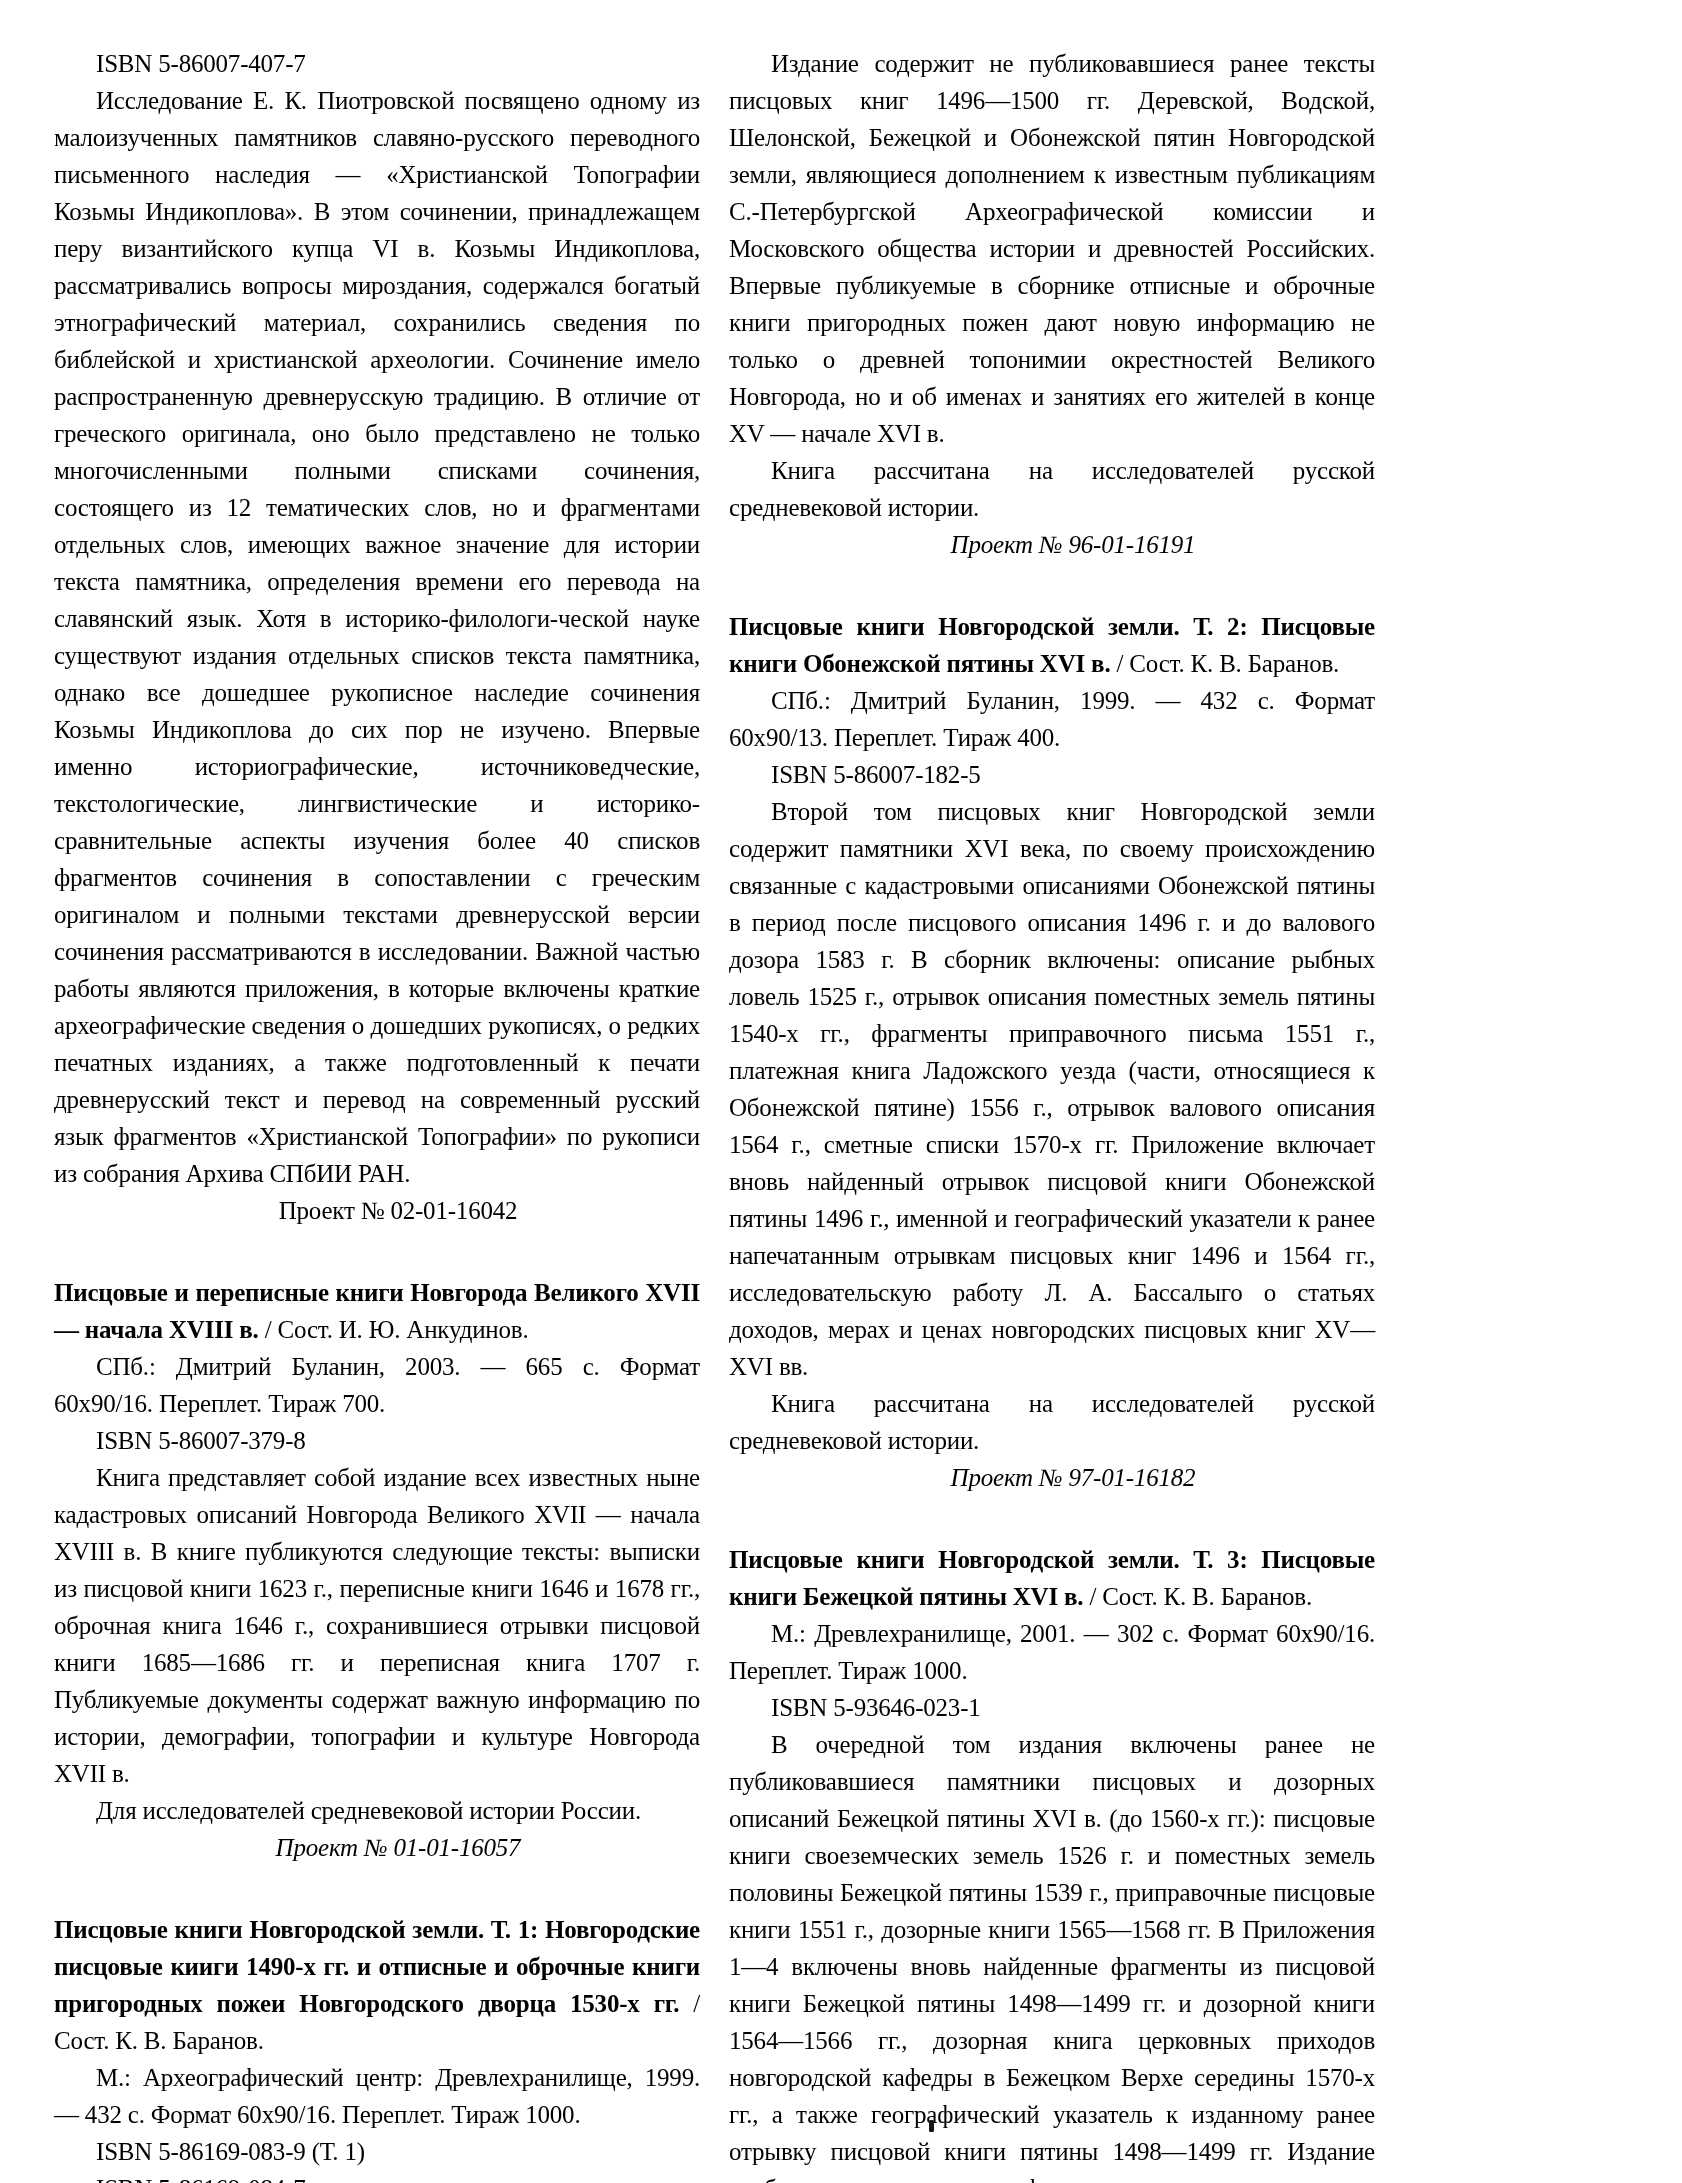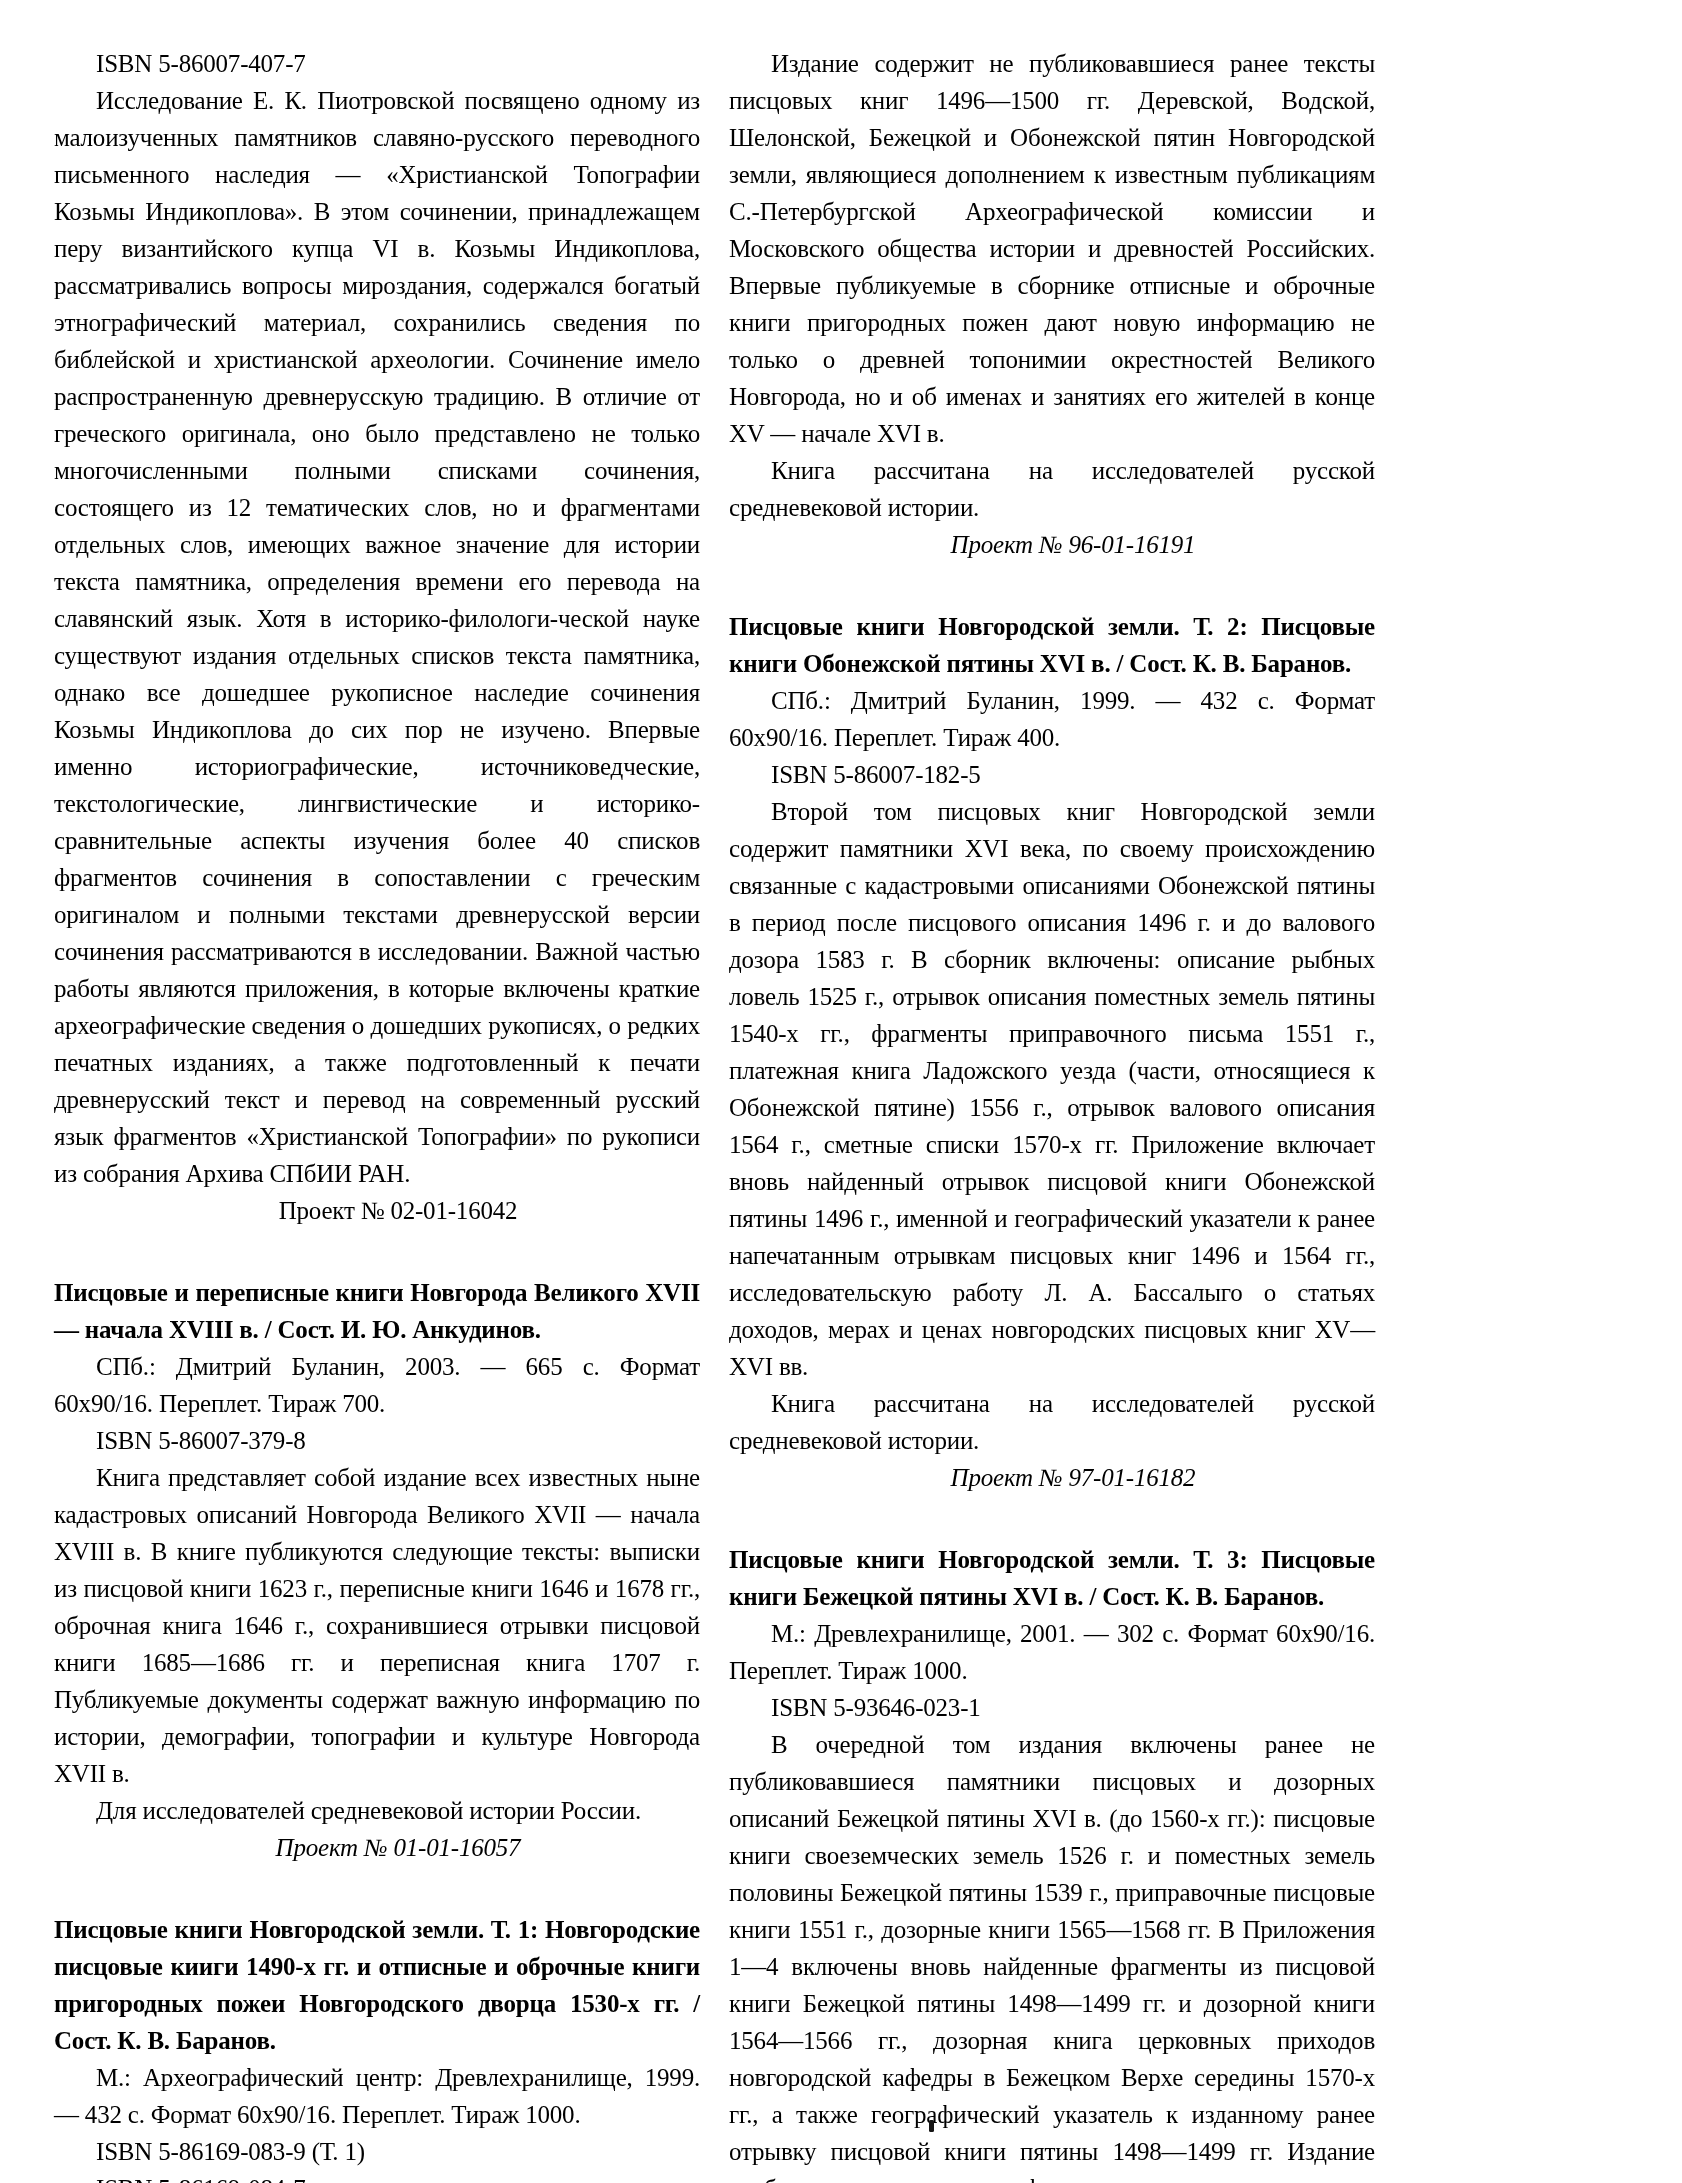--- a/index.html
+++ b/index.html
@@ -39,21 +39,21 @@
   }
   .block.isbn {
     text-align: left;
   }
   .block.heading {
     font-weight: bold;
     margin-top: 45px;
     text-indent: 0;
   }
   .block.heading .hr {
-    font-weight: bold;
+    font-weight: normal;
   }
   .block.project {
     font-style: italic;
     text-align: center;
   }
   .block.project.upright {
     font-style: normal;
   }
   .ink-speck {
     position: absolute;
@@ -82,21 +82,21 @@
       <div class="block heading"><span class="hb">Писцовые книги Новгородской земли. Т. 1: Новгородские писцовые кииги 1490-х гг. и отписные и оброчные книги пригородных пожеи Новгородского дворца 1530-х гг.</span><span class="hr"> / Сост. К. В. Баранов.</span></div>
       <div class="block imprint">М.: Археографический центр: Древлехранилище, 1999. — 432 с. Формат 60x90/16. Переплет. Тираж 1000.</div>
       <div class="block isbn">ISBN 5-86169-083-9 (Т. 1)</div>
       <div class="block isbn">ISBN 5-86169-084-7</div>
     </div>
   <div class="column" id="col-right">
       <div class="block body">Издание содержит не публиковавшиеся ранее тексты писцовых книг 1496—1500 гг. Деревской, Водской, Шелонской, Бежецкой и Обонежской пятин Новгородской земли, являющиеся дополнением к известным публикациям С.-Петербургской Археографической комиссии и Московского общества истории и древностей Российских. Впервые публикуемые в сборнике отписные и оброчные книги пригородных пожен дают новую информацию не только о древней топонимии окрестностей Великого Новгорода, но и об именах и занятиях его жителей в конце XV — начале XVI в.</div>
       <div class="block body">Книга рассчитана на исследователей русской средневековой истории.</div>
       <div class="block project">Проект № 96-01-16191</div>
       <div class="block heading"><span class="hb">Писцовые книги Новгородской земли. Т. 2: Писцовые книги Обонежской пятины XVI в.</span><span class="hr"> / Сост. К. В. Баранов.</span></div>
-      <div class="block imprint">СПб.: Дмитрий Буланин, 1999. — 432 с. Формат 60х90/16. Переплет. Тираж 400.</div>
+      <div class="block imprint">СПб.: Дмитрий Буланин, 1999. — 432 с. Формат 60х90/13. Переплет. Тираж 400.</div>
       <div class="block isbn">ISBN 5-86007-182-5</div>
       <div class="block body">Второй том писцовых книг Новгородской земли содержит памятники XVI века, по своему происхождению связанные с кадастровыми описаниями Обонежской пятины в период после писцового описания 1496 г. и до валового дозора 1583 г. В сборник включены: описание рыбных ловель 1525 г., отрывок описания поместных земель пятины 1540-х гг., фрагменты приправочного письма 1551 г., платежная книга Ладожского уезда (части, относящиеся к Обонежской пятине) 1556 г., отрывок валового описания 1564 г., сметные списки 1570-х гг. Приложение включает вновь найденный отрывок писцовой книги Обонежской пятины 1496 г., именной и географический указатели к ранее напечатанным отрывкам писцовых книг 1496 и 1564 гг., исследовательскую работу Л. А. Бассалыго о статьях доходов, мерах и ценах новгородских писцовых книг XV—XVI вв.</div>
       <div class="block body">Книга рассчитана на исследователей русской средневековой истории.</div>
       <div class="block project">Проект № 97-01-16182</div>
       <div class="block heading"><span class="hb">Писцовые книги Новгородской земли. Т. 3: Писцовые книги Бежецкой пятины XVI в.</span><span class="hr"> / Сост. К. В. Баранов.</span></div>
       <div class="block imprint">М.: Древлехранилище, 2001. — 302 с. Формат 60х90/16. Переплет. Тираж 1000.</div>
       <div class="block isbn">ISBN 5-93646-023-1</div>
       <div class="block body">В очередной том издания включены ранее не публиковавшиеся памятники писцовых и дозорных описаний Бежецкой пятины XVI в. (до 1560-х гг.): писцовые книги своеземческих земель 1526 г. и поместных земель половины Бежецкой пятины 1539 г., приправочные писцовые книги 1551 г., дозорные книги 1565—1568 гг. В Приложения 1—4 включены вновь найденные фрагменты из писцовой книги Бежецкой пятины 1498—1499 гг. и дозорной книги 1564—1566 гг., дозорная книга церковных приходов новгородской кафедры в Бежецком Верхе середины 1570-х гг., а также географический указатель к изданному ранее отрывку писцовой книги пятины 1498—1499 гг. Издание снабжено именным и географическим указателями.</div>
       <div class="block body">Книга рассчитана на исследователей русской средневековой истории.</div>
       <div class="block project">Проект № 00-01-16157</div>

